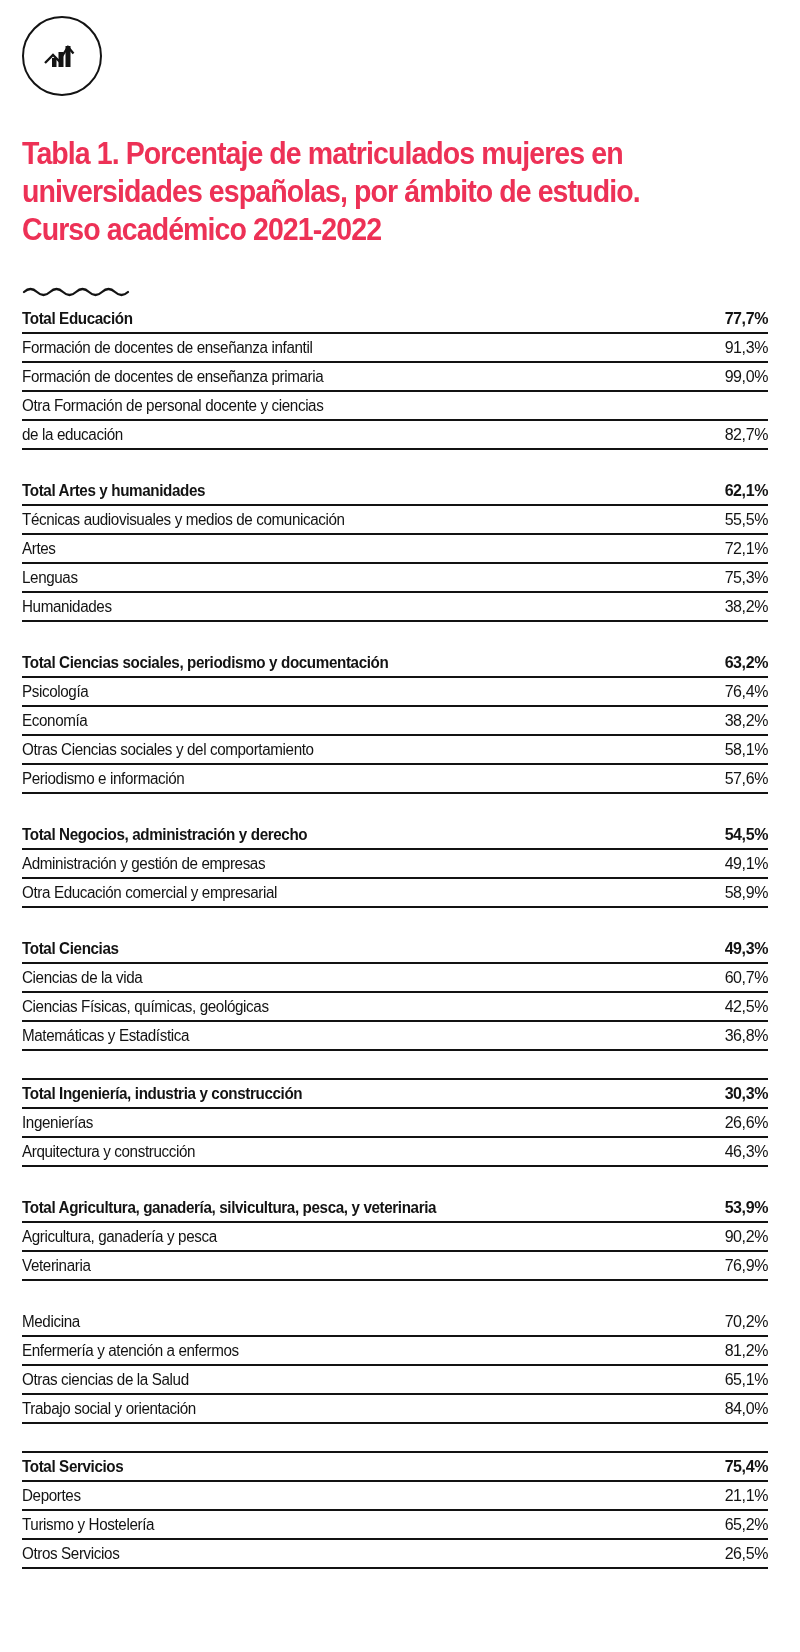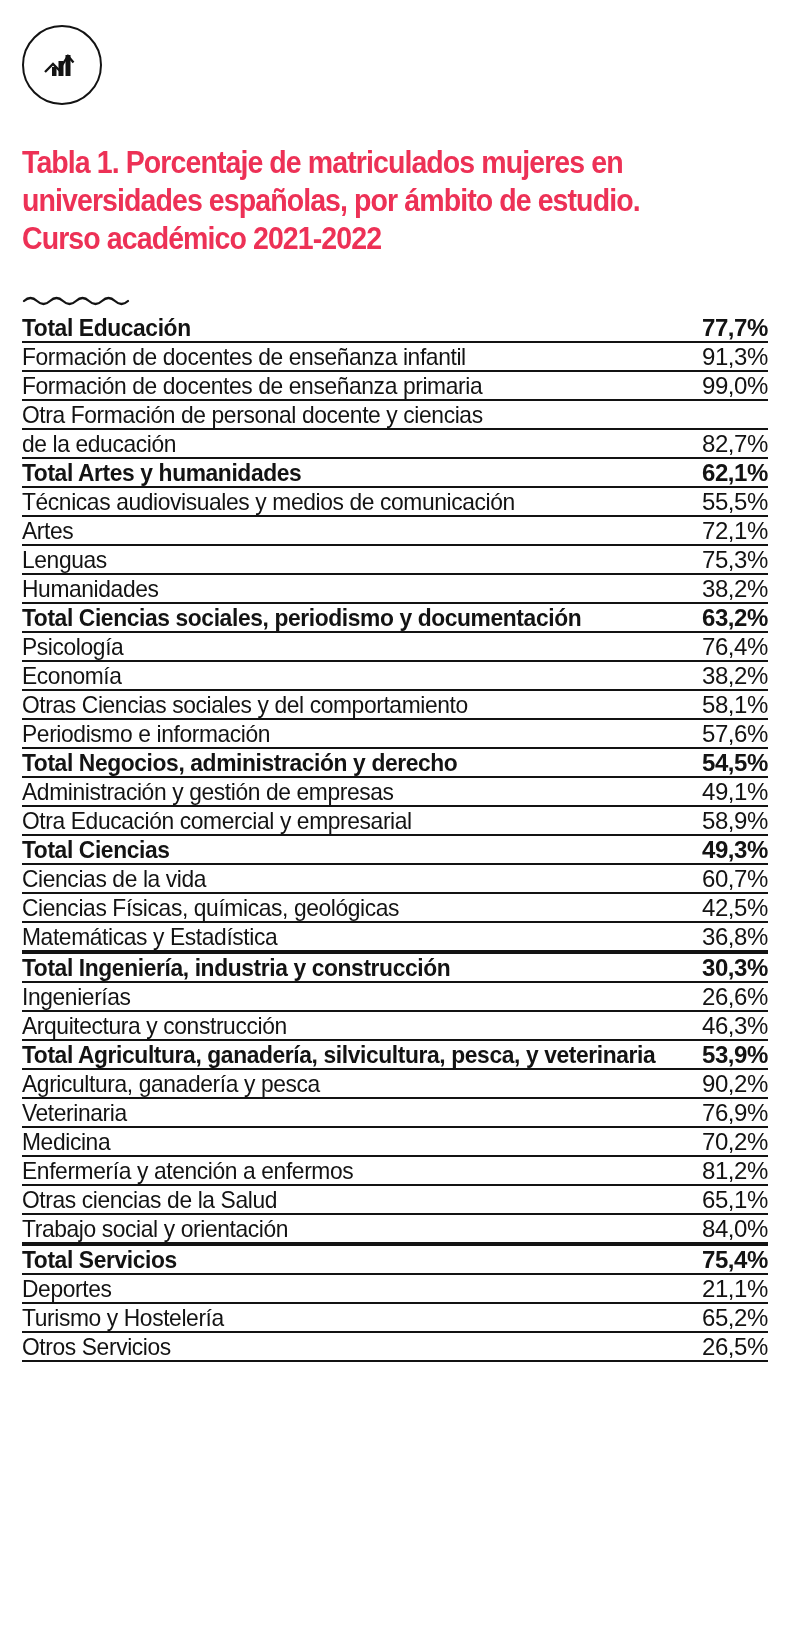--- a/index.html
+++ b/index.html
@@ -1,42 +1,42 @@
 <!DOCTYPE html>
 <html><head>
 <meta charset="utf-8">
 <style>
   html,body{margin:0;padding:0;}
   body{
     width:800px;height:1652px;background:#ffffff;color:#131313;
     font-family:"Liberation Sans", sans-serif;overflow:hidden;
   }
-  .page{box-sizing:border-box;width:800px;height:100%;padding:25px 32px 0 22px;}
+  .page{box-sizing:border-box;width:800px;height:100%;padding:16px 32px 0 22px;}
 
   .logo{
     width:76px;height:76px;border:2.5px solid #131313;border-radius:50%;
     display:flex;align-items:center;justify-content:center;
   }
 
   .title{
     margin-top:39px;font-weight:bold;font-size:31px;line-height:38px;
     letter-spacing:-1px;transform:scaleX(.92);transform-origin:0 0;white-space:nowrap;
   }
 
   .squiggle{display:block;margin-top:36px;}
 
   .table{margin-top:8px;}
-  .section{}
+  .section{margin-top:27px;}
   .section.first{margin-top:0;}
   .section.topline{border-top:2px solid #131313;}
 
   .row{
     display:flex;justify-content:space-between;align-items:baseline;
     border-bottom:2px solid #131313;padding:3px 0 2px;
-    font-size:24px;line-height:22px;
+    font-size:16px;line-height:22px;
   }
   .row .lbl{
     flex:1 1 auto;min-width:0;white-space:nowrap;letter-spacing:-0.4px;
     transform:scaleX(.95);transform-origin:0 100%;
   }
   .row .val{flex:0 0 auto;padding-left:10px;letter-spacing:-0.4px;text-align:right;}
   .row.total{font-weight:bold;}
 </style>
 </head>
 <body>

